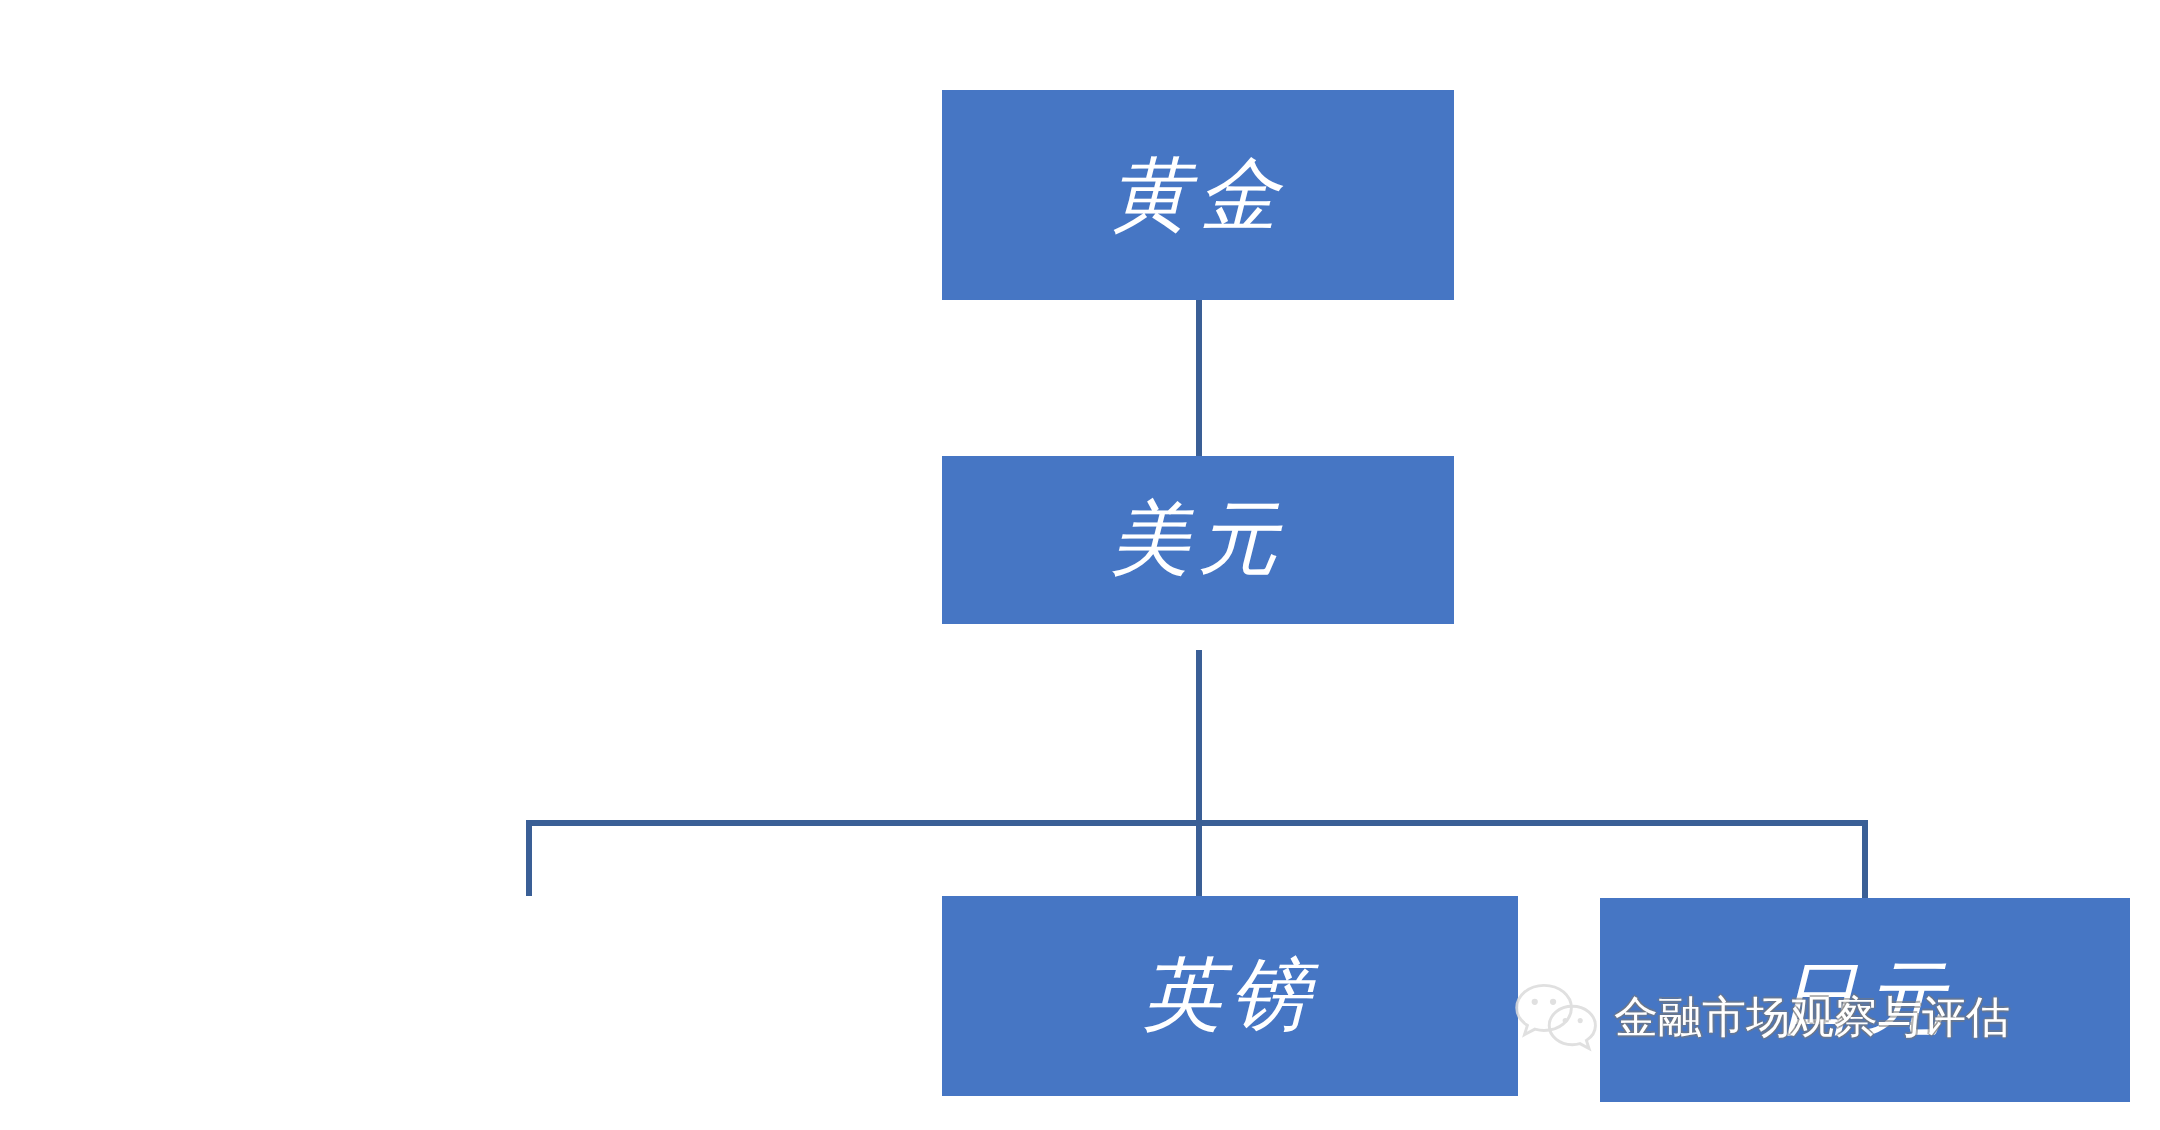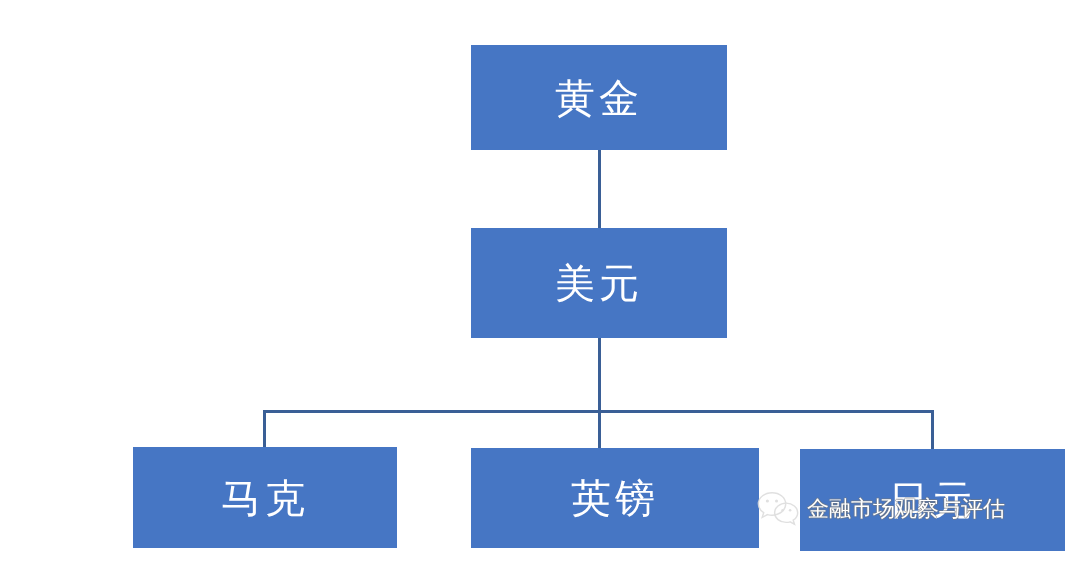--- a/index.html
+++ b/index.html
@@ -35,24 +35,25 @@
     letter-spacing: 4px;
     line-height: 1;
     box-sizing: border-box;
     z-index: 3;
     user-select: none;
   }
   .node-label {
     display: block;
     text-align: right;
     white-space: nowrap;
+    font-style: italic;
   }
 
   #node-gold   { left: 471px; top: 45px;  width: 256px; height: 105px; }
-  #node-usd    { left: 471px; top: 228px; width: 256px; height: 110px;  }
+  #node-usd    { left: 471px; top: 228px; width: 256px; height: 84px;  }
   #node-mark   { left: 133px; top: 447px; width: 264px; height: 101px; }
   #node-pound  { left: 471px; top: 448px; width: 288px; height: 100px; }
   #node-yen    { left: 800px; top: 449px; width: 265px; height: 102px; }
 
   
   .line {
     position: absolute;
     background: #3a5f96;
     z-index: 1;
   }
@@ -114,23 +115,20 @@
   <div class="line line-v" id="line-drop-yen"></div>
 
   <div class="node" id="node-gold">
     <span class="node-label">黄金</span>
   </div>
 
   <div class="node" id="node-usd">
     <span class="node-label">美元</span>
   </div>
 
-  <div class="node" id="node-mark">
-    <span class="node-label">马克</span>
-  </div>
 
   <div class="node" id="node-pound">
     <span class="node-label">英镑</span>
   </div>
 
   <div class="node" id="node-yen">
     <span class="node-label">日元</span>
   </div>
 
   <div id="watermark">

